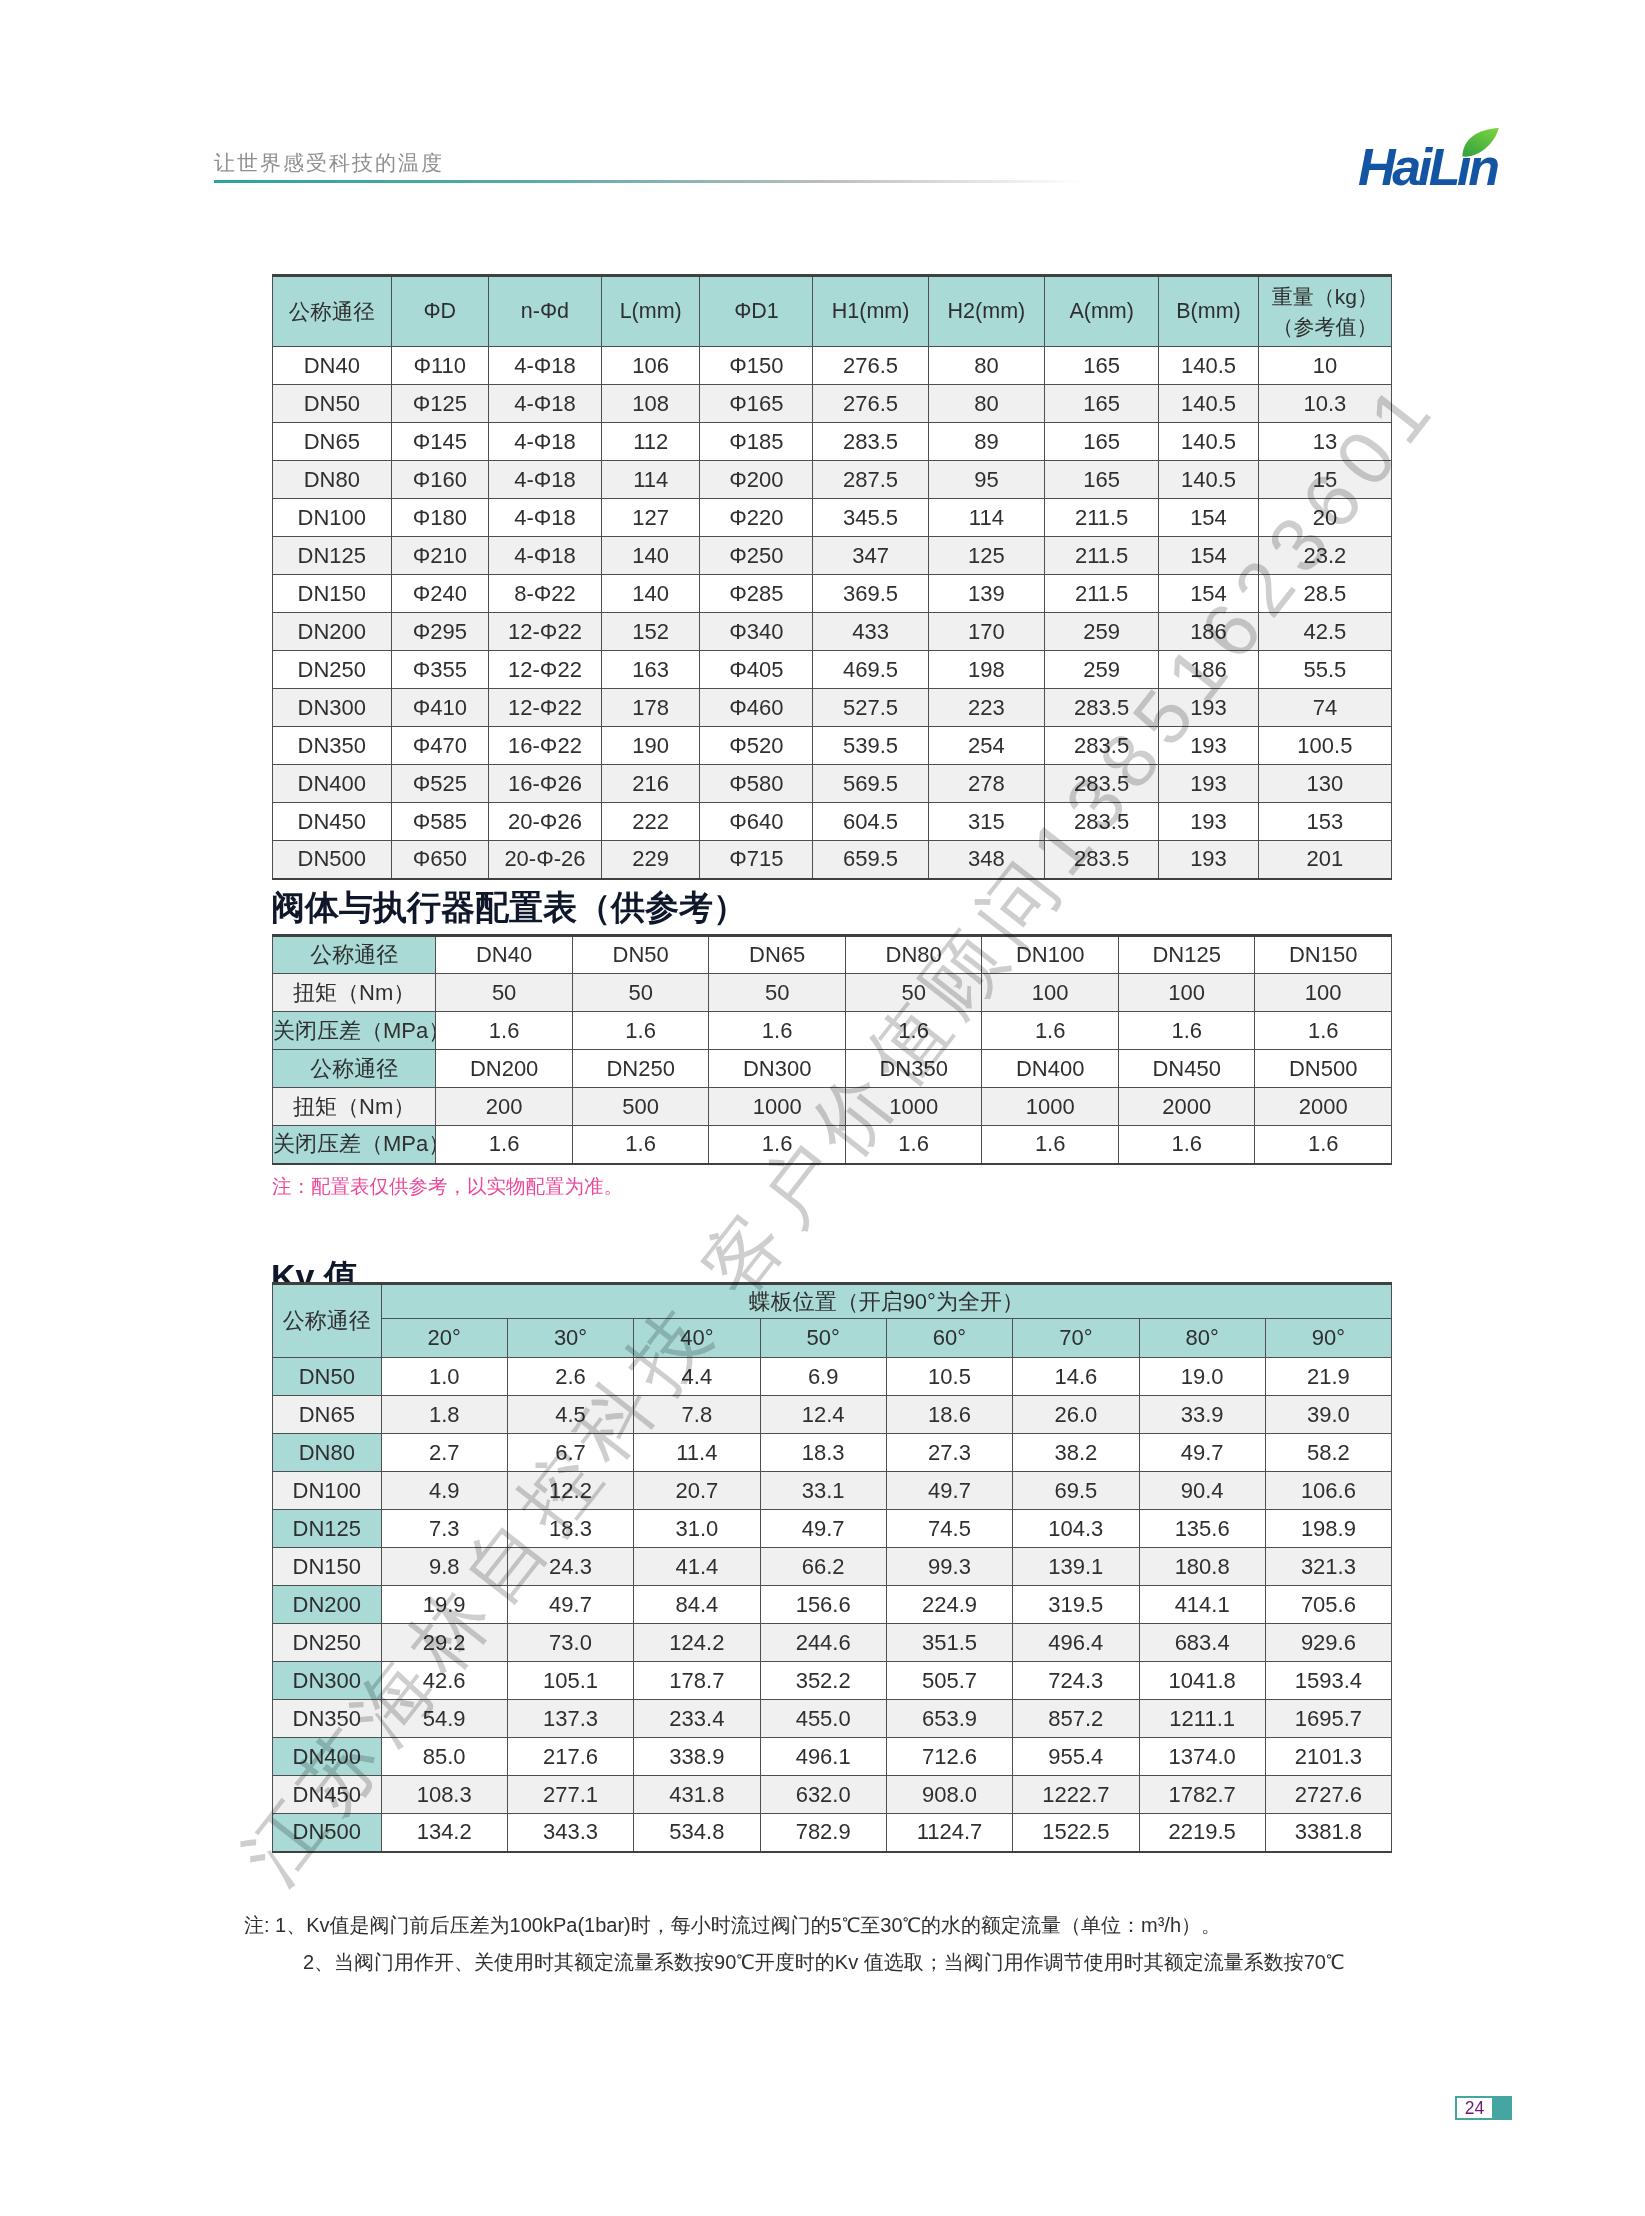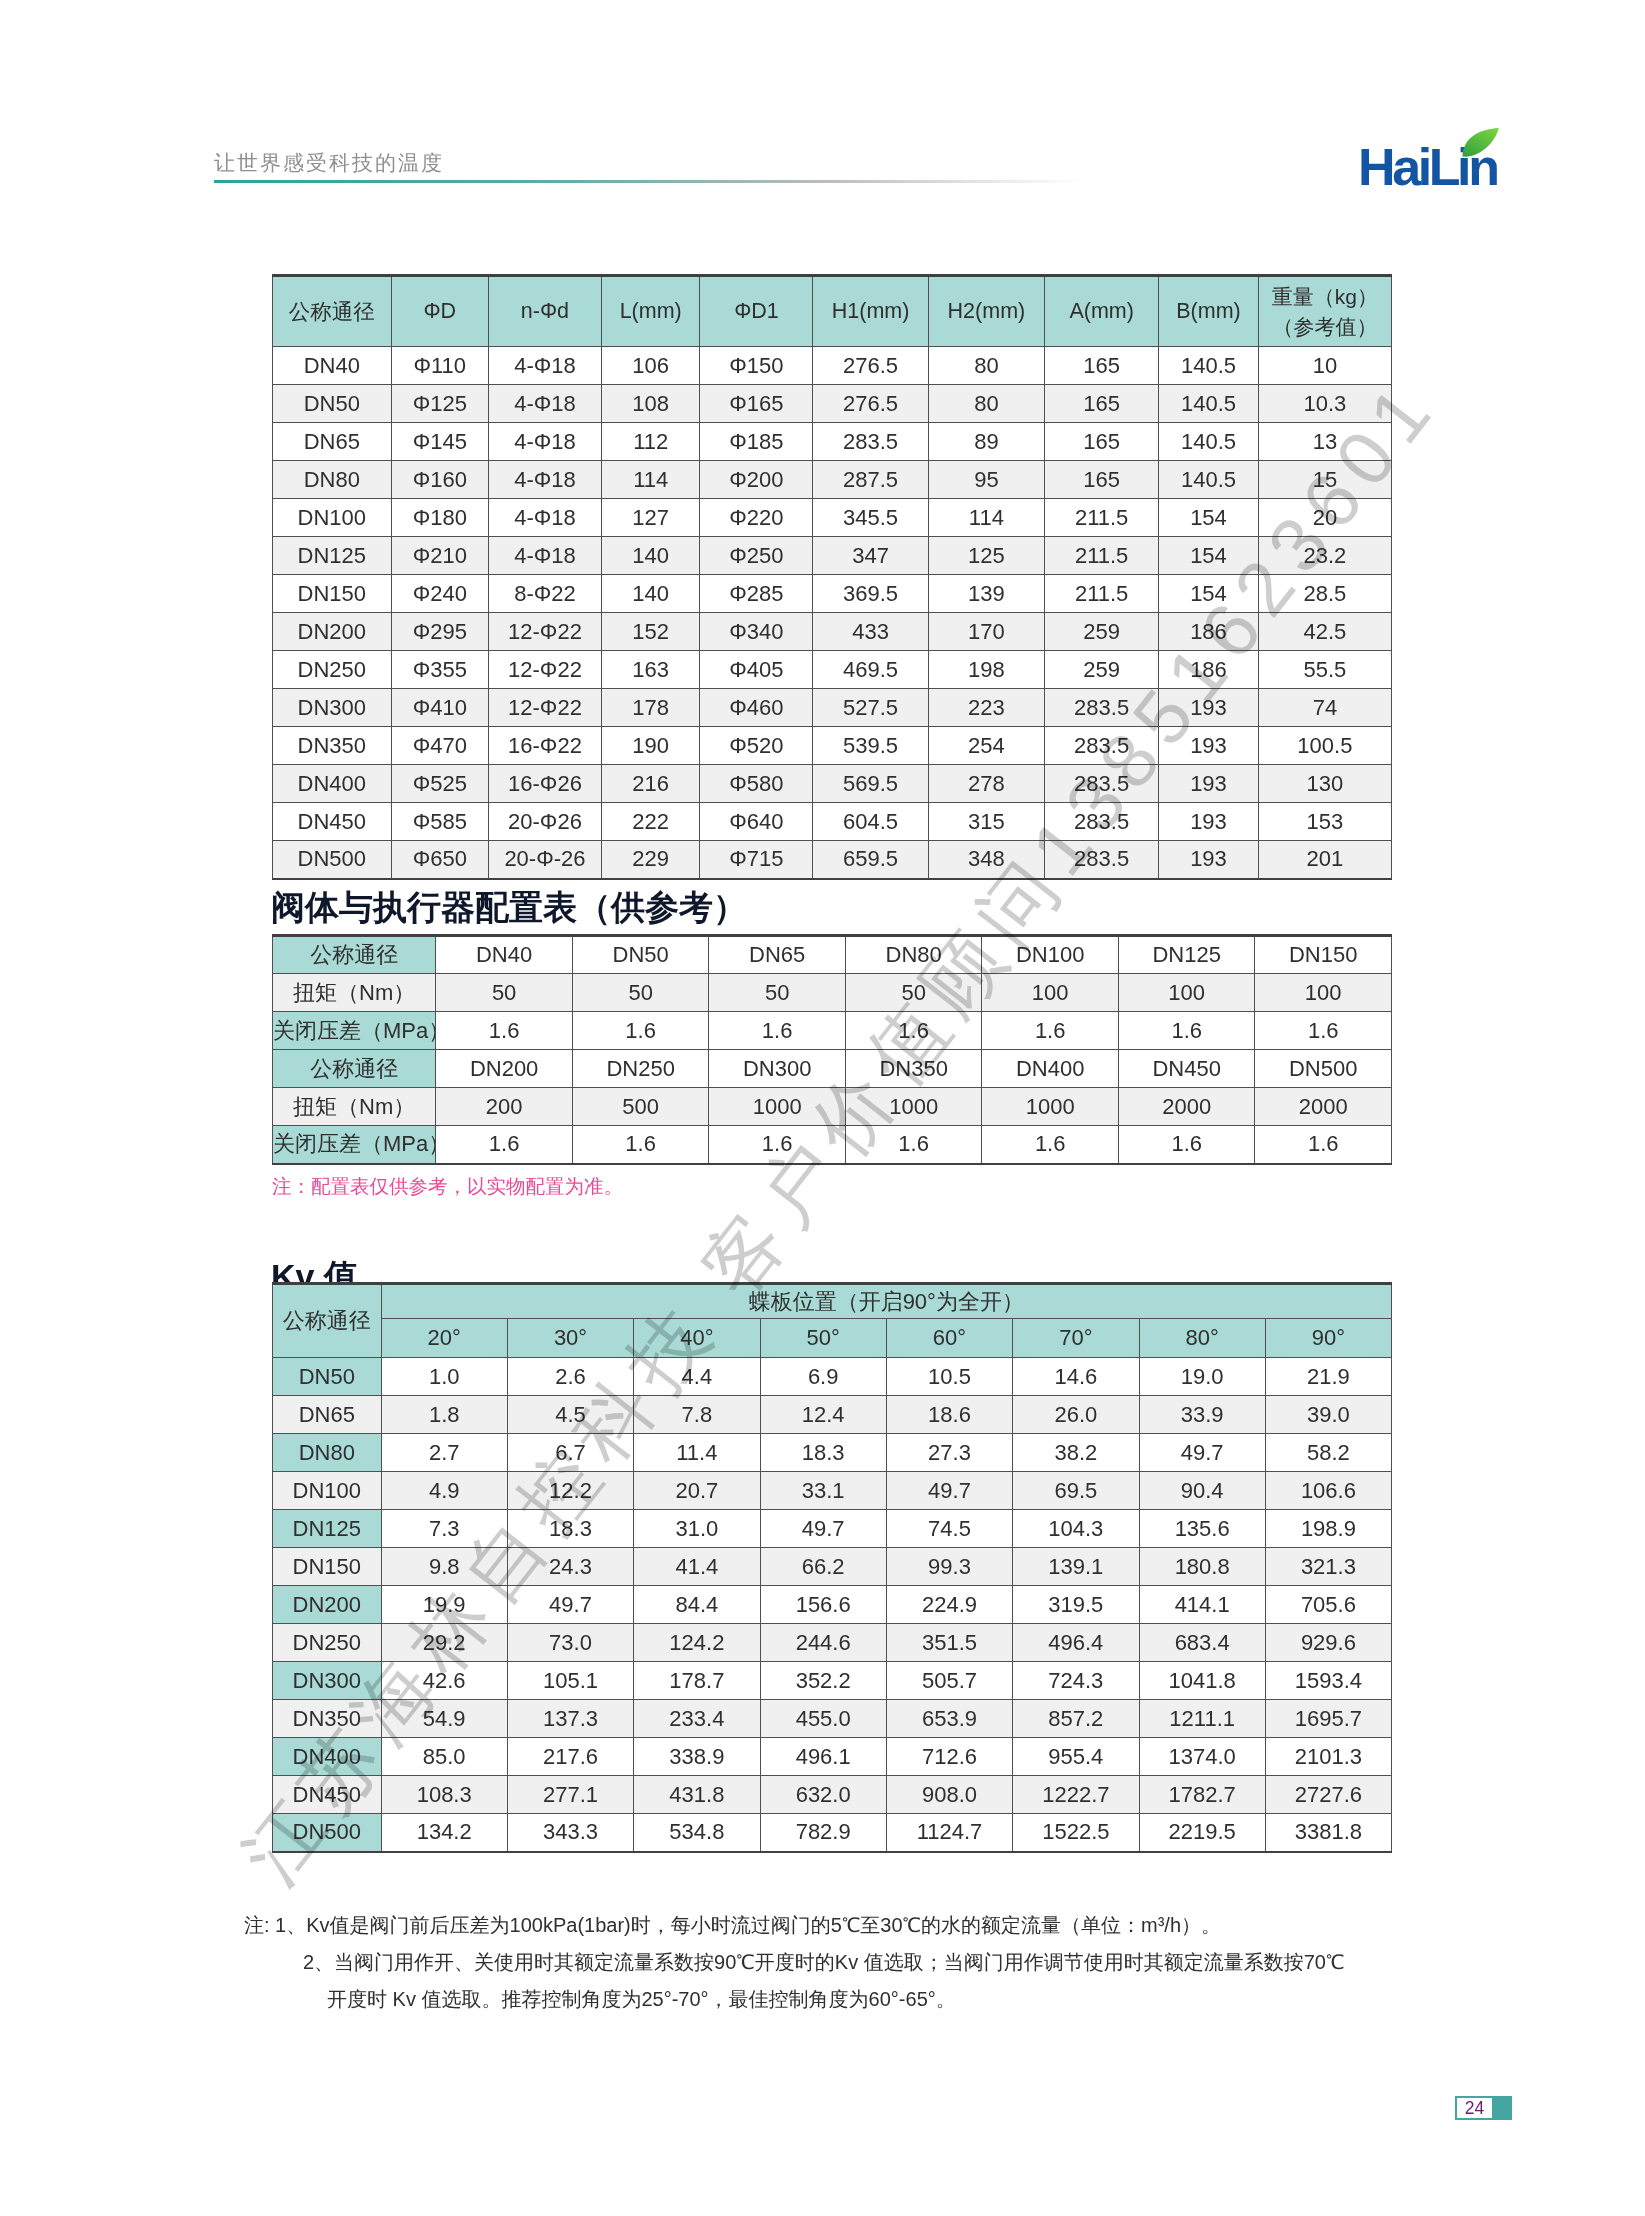--- a/index.html
+++ b/index.html
@@ -18,21 +18,21 @@
     font-size:21px;color:#8f8f8f;letter-spacing:2px;white-space:nowrap;
   }
   .header-rule{
     position:absolute;left:214px;top:180px;width:870px;height:2.7px;
     background:linear-gradient(to right,#2aa39d 0%,#55aaa6 35%,#b9bdbd 70%,rgba(255,255,255,0) 100%);
   }
   .logo{
     position:absolute;left:1358px;top:141px;width:175px;height:74px;
   }
   .logo-text{
-    font-size:52px;font-weight:700;letter-spacing:-3.4px;
+    font-size:52px;font-weight:700;font-style:italic;letter-spacing:-3.4px;
     color:#1355a2;white-space:nowrap;line-height:1;
   }
   .leaf{
     position:absolute;left:101px;top:-13.4px;width:43px;height:28px;
     transform:rotate(-6deg);
   }
   
   .watermark{
     position:absolute;left:262px;top:1821px;z-index:10;
     transform:rotate(-52deg);transform-origin:left center;
@@ -577,21 +577,20 @@
             <td>2219.5</td>
             <td>3381.8</td>
           </tr>
         </tbody>
     </table>
   </div>
 
   <div class="footnotes">
     <div class="fn1">注: 1、Kv值是阀门前后压差为100kPa(1bar)时，每小时流过阀门的5℃至30℃的水的额定流量（单位：m³/h）。</div>
     <div class="fn2">2、当阀门用作开、关使用时其额定流量系数按90℃开度时的Kv 值选取；当阀门用作调节使用时其额定流量系数按70℃</div>
-    <div class="fn3">开度时 Kv 值选取。推荐控制角度为25°-70°，最佳控制角度为60°-65°。</div>
   </div>
 
   <div class="page-badge">
     <div class="badge-box">24</div>
     <div class="badge-sq"></div>
   </div>
 
 </div>
 
 

